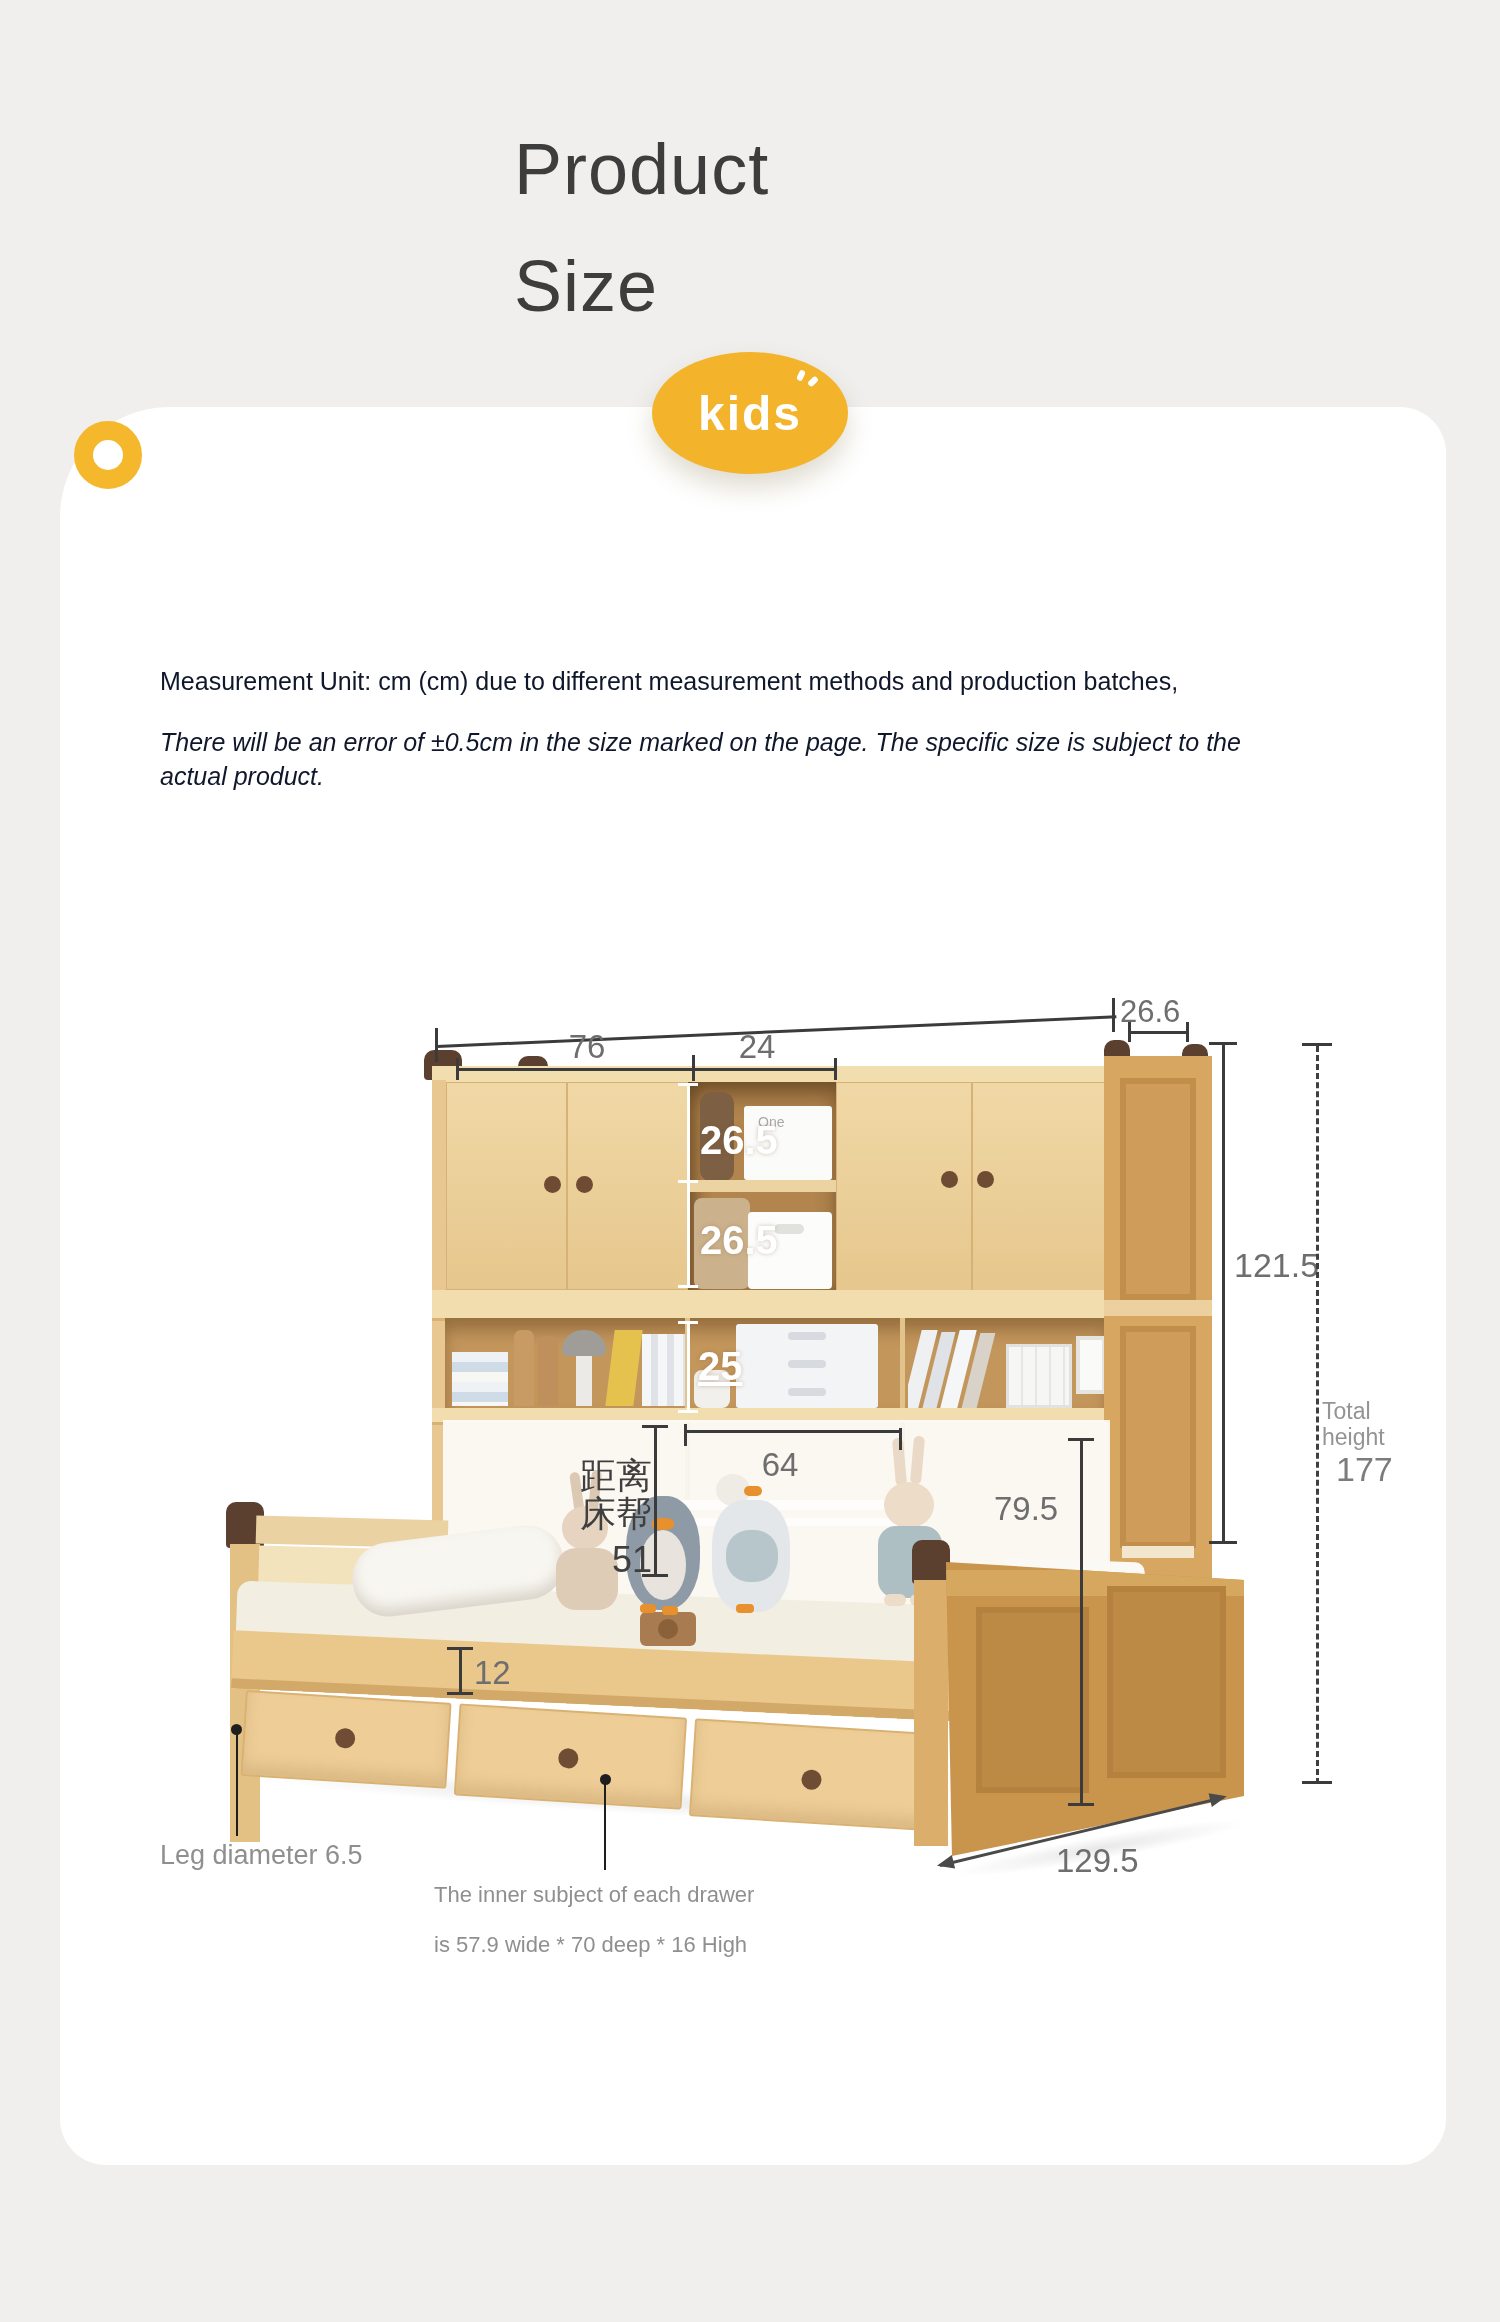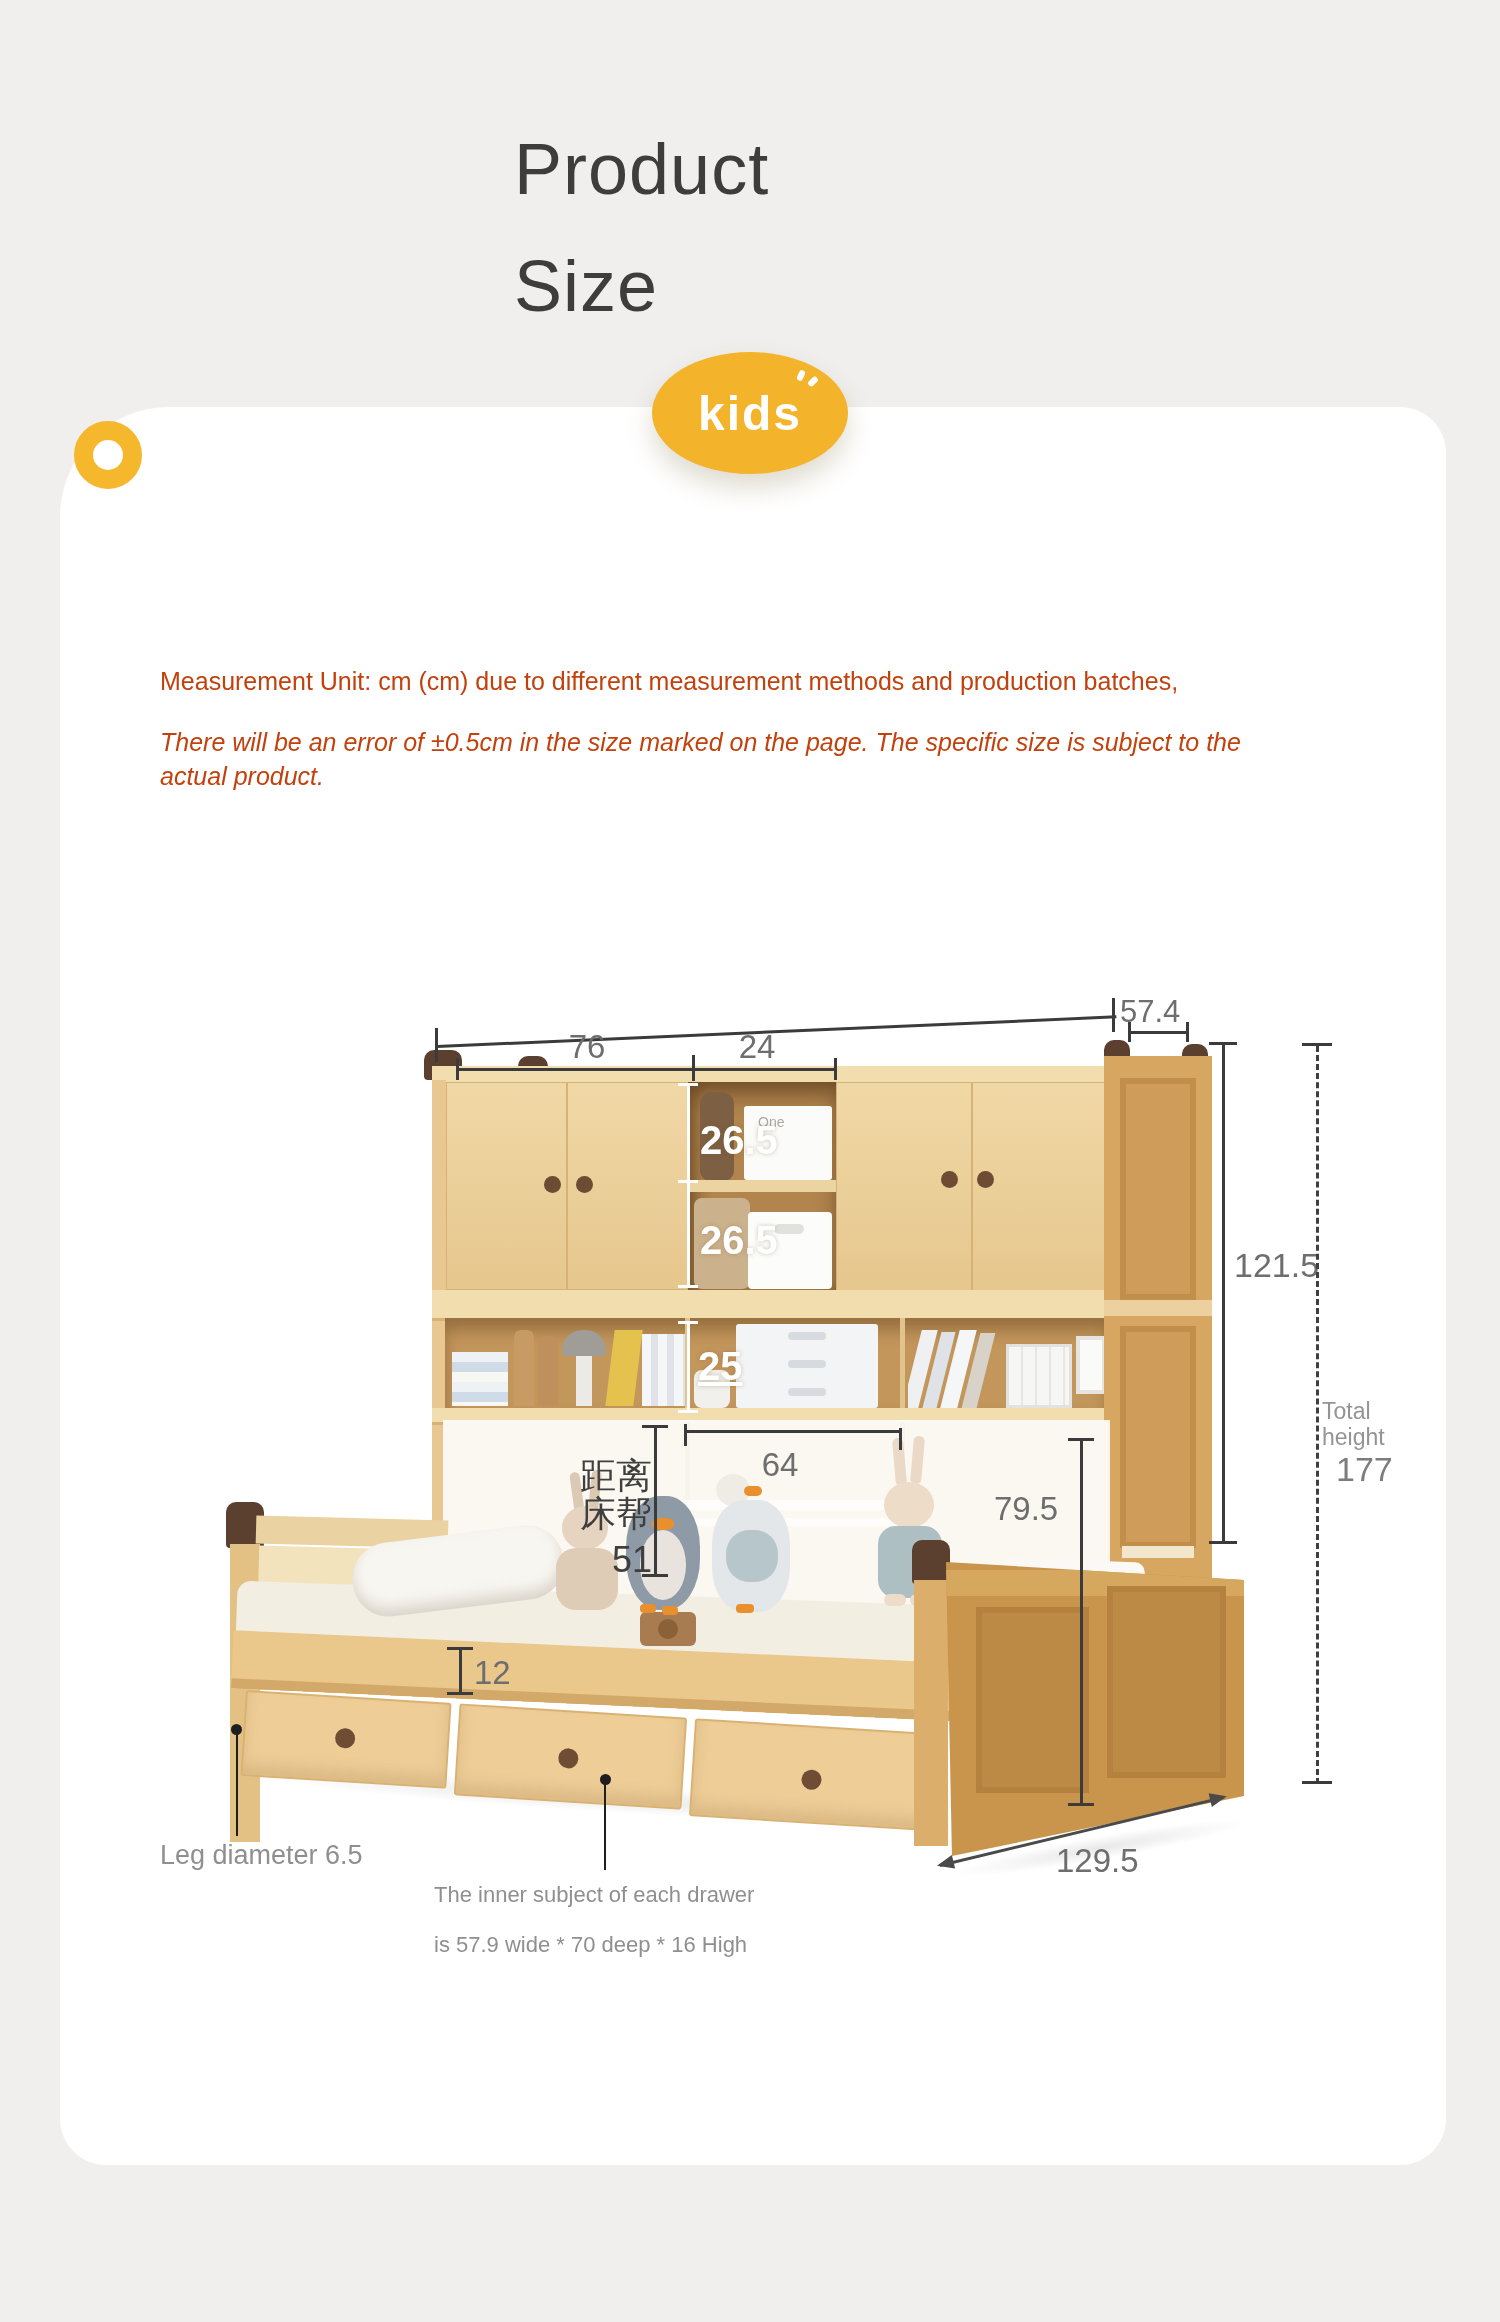--- a/index.html
+++ b/index.html
@@ -9,21 +9,21 @@
   
   .title{left:514px;color:#3d3d3d;font-size:72px;letter-spacing:1px;}
   .card{left:60px;top:407px;width:1386px;height:1758px;background:#fff;
         border-radius:110px 46px 46px 46px;}
   .ring{left:74px;top:421px;width:68px;height:68px;border:19px solid #f5b72c;
         border-radius:50%;box-sizing:border-box;}
   .badge{left:652px;top:352px;width:196px;height:122px;background:#f3b32b;border-radius:50%;
          box-shadow:0 14px 26px rgba(110,95,40,.22);display:flex;align-items:center;justify-content:center;}
   .badge .txt{color:#fff;font-size:48px;font-weight:bold;letter-spacing:2px;text-align:center;}
   .spark{width:6px;height:11px;background:#fff;border-radius:3px;}
-  .note{color:#c2410c;font-size:25px;line-height:1.34;}
+  .note{color:#0f172a;font-size:25px;line-height:1.34;}
   
   .door{background:linear-gradient(180deg,#f0d8a6,#e6c78d);border:1px solid #d6b277;box-sizing:border-box;}
   .knob{width:17px;height:17px;border-radius:50%;background:#6e4b33;}
   .knob2{width:20px;height:20px;border-radius:50%;background:#6f4d35;}
   .cap{background:#5b4030;border-radius:10px 10px 4px 4px;}
   .board{background:#f1ddad;border-bottom:3px solid #d8b275;}
   .drawerf{background:#eecd97;border:2px solid #d9b273;border-radius:3px;box-sizing:border-box;
            box-shadow:inset 0 -10px 14px rgba(140,100,50,.18);}
   
   .dimline{background:#3b3b3b;}
@@ -184,21 +184,21 @@
   <div class="abs" style="left:946px;top:1556px;width:298px;height:300px;background:#c9954d;clip-path:polygon(0 2%,100% 8%,100% 80%,2% 100%);">
     <div class="abs" style="left:0;top:14px;width:298px;height:26px;background:#d6a75f;"></div>
     <div class="abs" style="left:10%;top:17%;width:38%;height:62%;border:6px solid #b5813e;background:#bd8a45;box-sizing:border-box;"></div>
     <div class="abs" style="left:54%;top:10%;width:40%;height:64%;border:6px solid #b5813e;background:#bd8a45;box-sizing:border-box;"></div>
   </div>
 
   <div class="abs dimline z10" style="left:437px;top:1045px;width:680px;height:3px;transform:rotate(-2.5deg);transform-origin:left center;"></div>
   <div class="abs tick z10" style="left:435px;top:1028px;width:3px;height:34px;"></div>
   <div class="abs tick z10" style="left:1112px;top:998px;width:3px;height:34px;"></div>
 
-  <div class="abs num z10" style="left:1120px;top:994px;font-size:31px;">57.4</div>
+  <div class="abs num z10" style="left:1120px;top:994px;font-size:31px;">26.6</div>
   <div class="abs dimline z10" style="left:1130px;top:1031px;width:58px;height:3px;"></div>
   <div class="abs tick z10" style="left:1128px;top:1022px;width:3px;height:20px;"></div>
   <div class="abs tick z10" style="left:1186px;top:1022px;width:3px;height:20px;"></div>
 
   <div class="abs num z10" style="left:552px;top:1028px;width:70px;text-align:center;">76</div>
   <div class="abs num z10" style="left:722px;top:1028px;width:70px;text-align:center;">24</div>
   <div class="abs dimline z10" style="left:457px;top:1068px;width:380px;height:3px;"></div>
   <div class="abs tick z10" style="left:456px;top:1058px;width:3px;height:22px;"></div>
   <div class="abs tick z10" style="left:692px;top:1055px;width:3px;height:26px;"></div>
   <div class="abs tick z10" style="left:834px;top:1058px;width:3px;height:22px;"></div>

